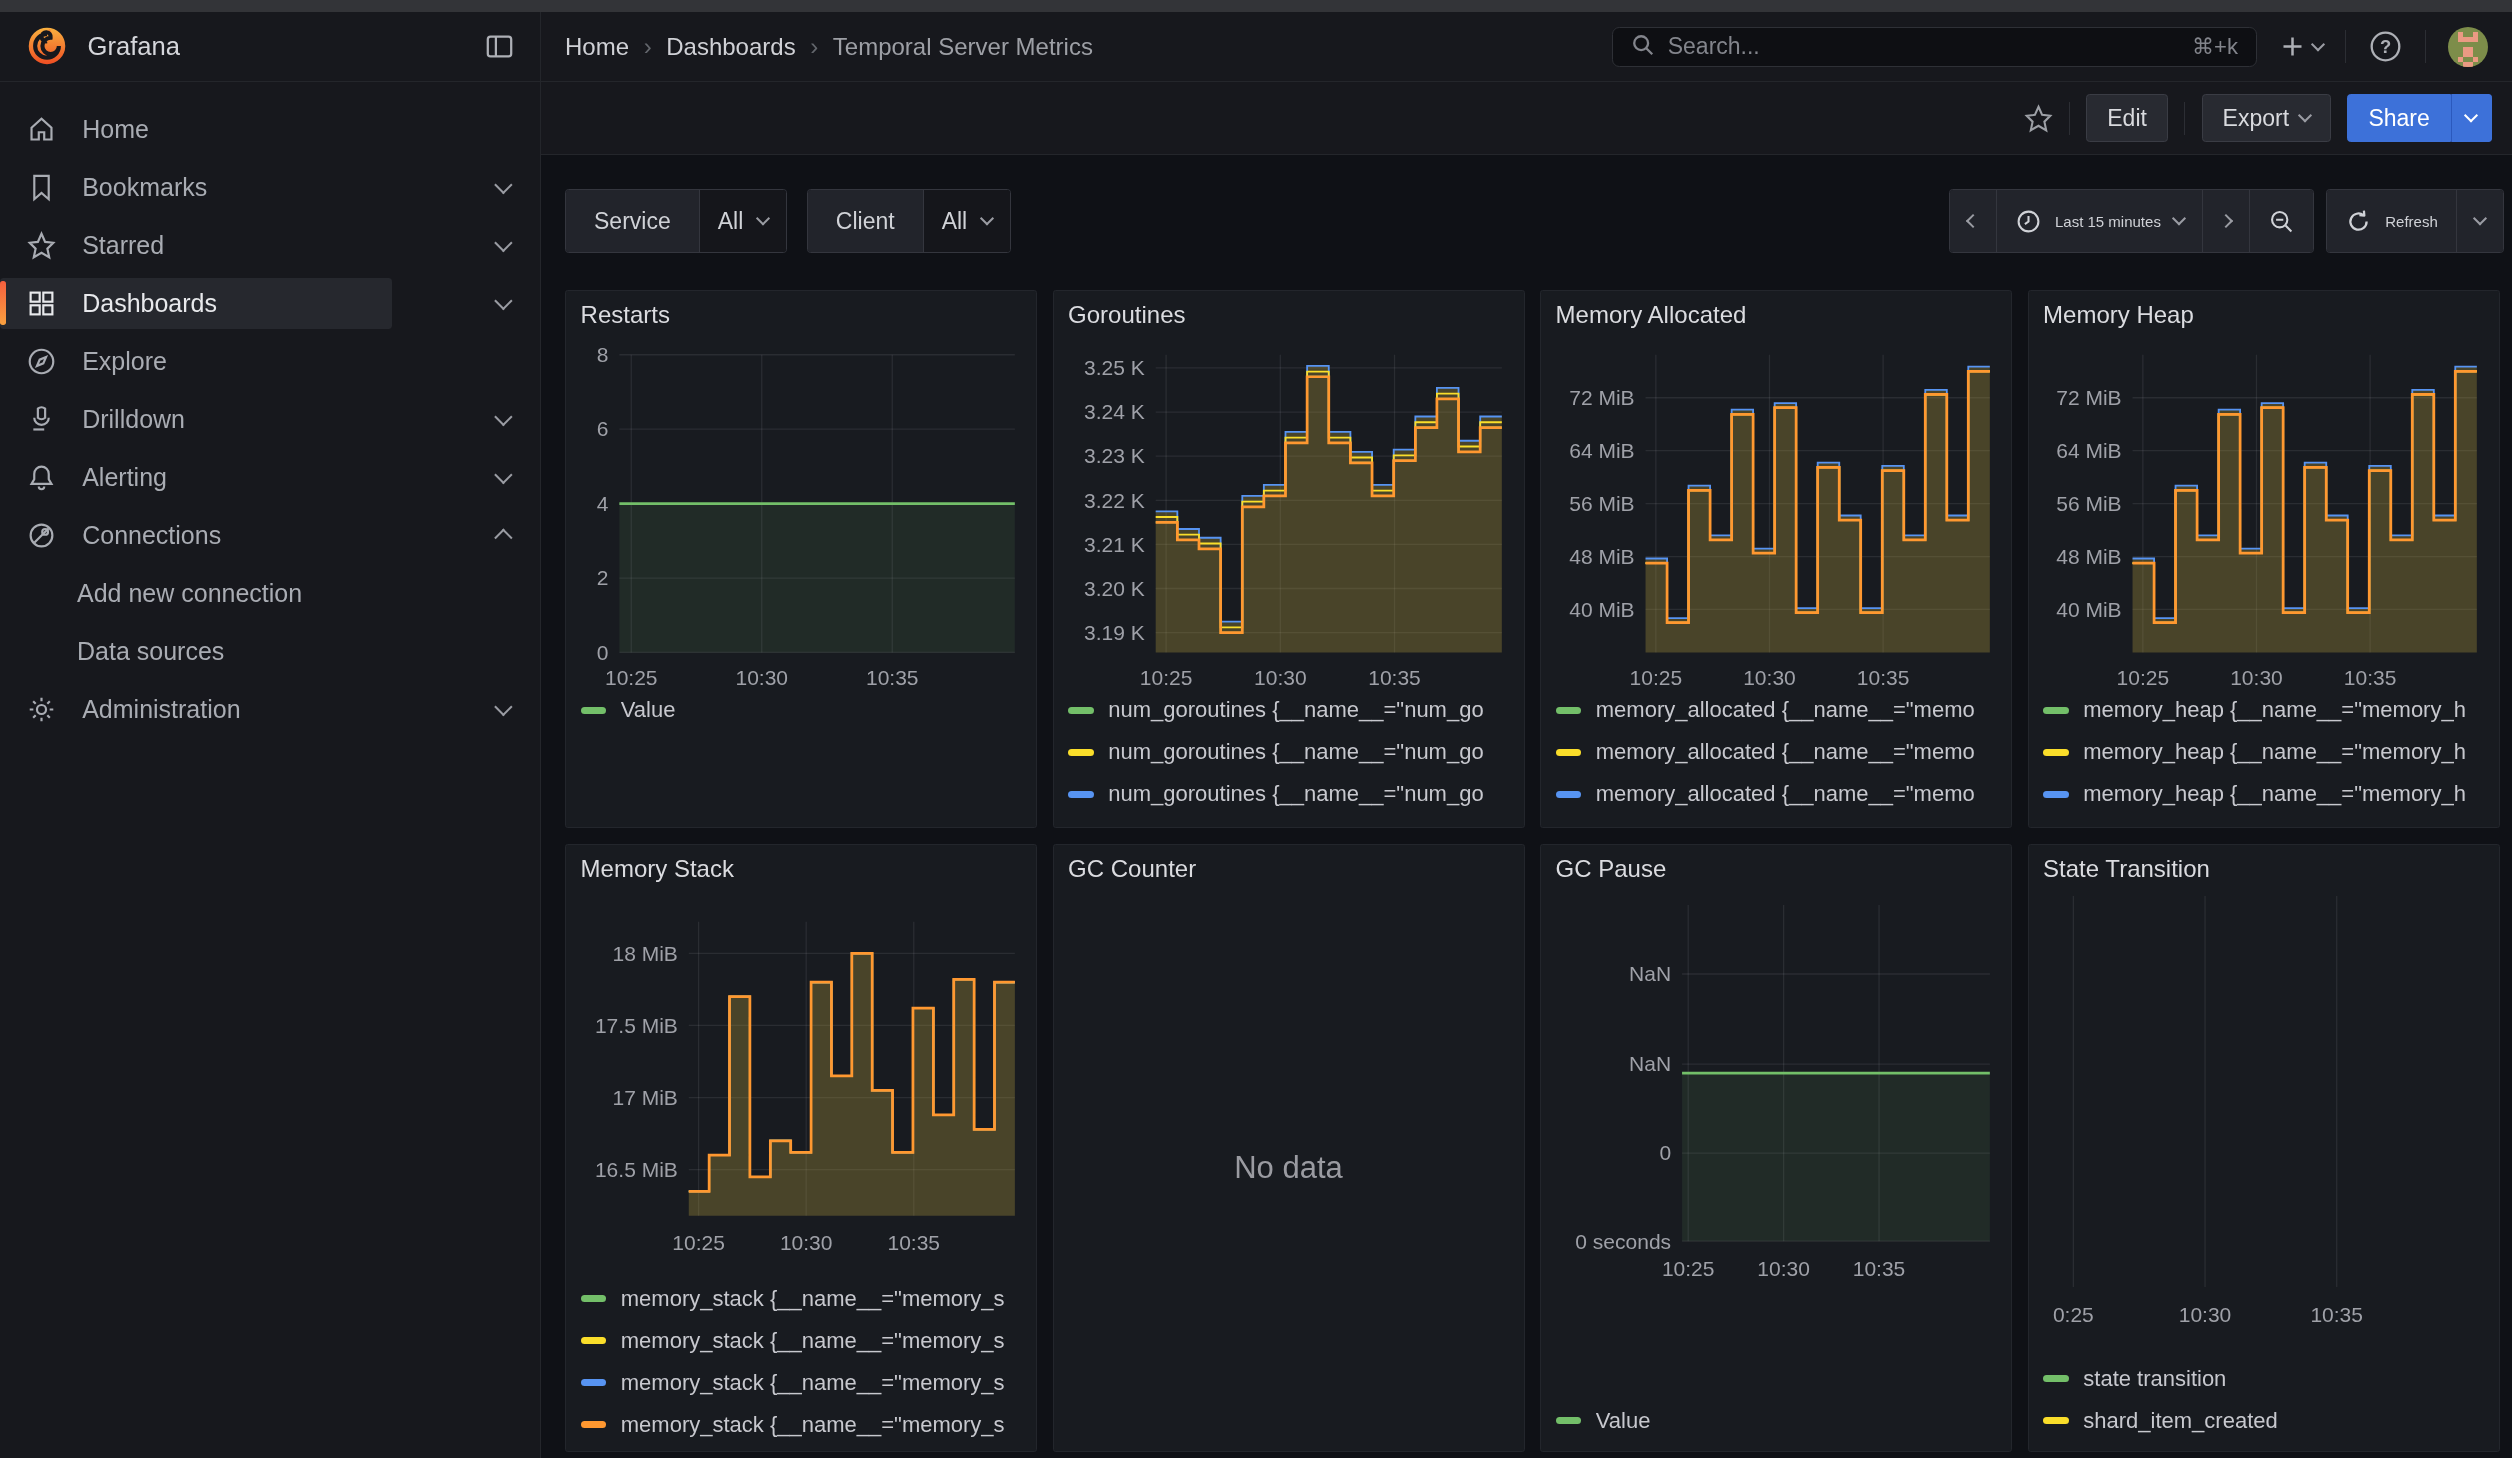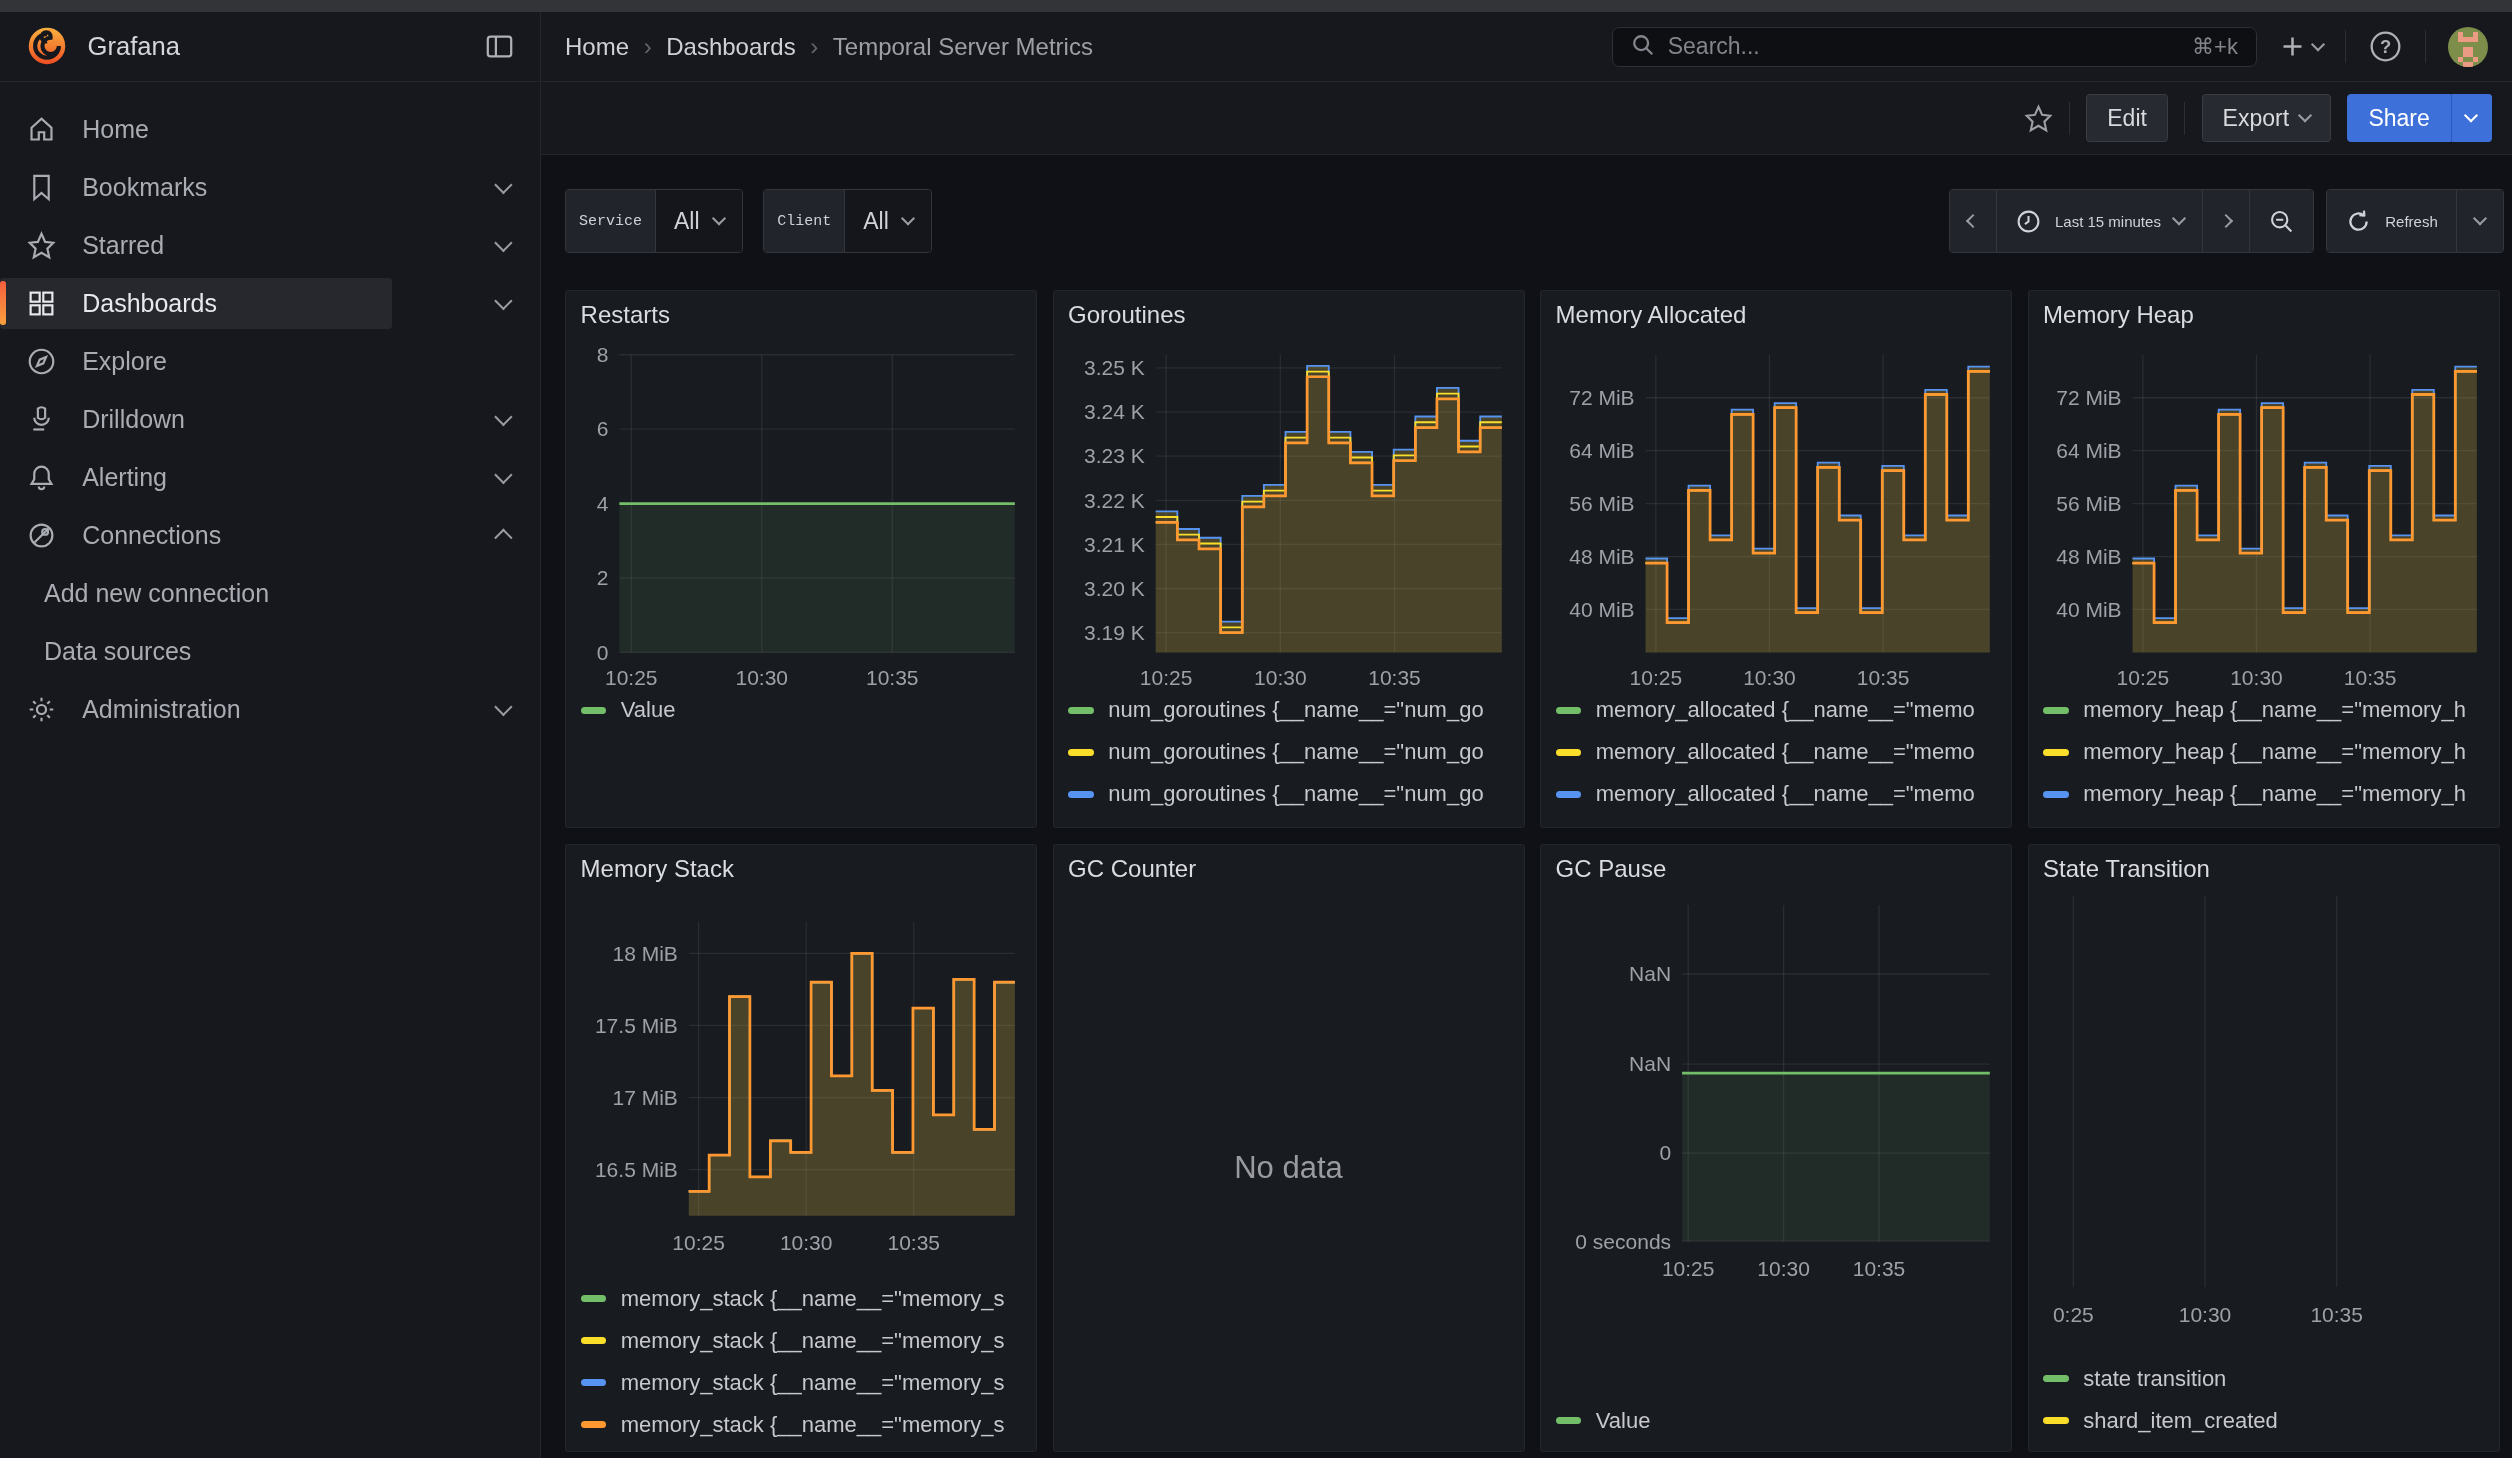--- a/index.html
+++ b/index.html
@@ -30,21 +30,21 @@
   .side-row { height:58px; display:flex; align-items:center; position:relative; }
   .side-main { flex:1; height:51px; margin:3.7px 0; display:flex; align-items:center; gap:25.6px;
                padding-left:25.6px; border-radius:3.7px; }
   .side-row .lbl { font-size:25px; color:#a9acb3; }
   .side-row.active .side-main { background:#26282e; margin-right:75px; }
   .side-row.active .lbl { color:#e8e9ec; font-weight:500; }
   .accent { position:absolute; left:0; top:7.3px; width:5.5px; height:44px; border-radius:2.7px;
             background:linear-gradient(180deg,#f55f3e,#f9a03f); }
   .side-ico { width:31px; height:31px; display:flex; align-items:center; justify-content:center; color:#a9acb3; }
   .chev-col { width:73px; display:flex; justify-content:center; }
-  .sub .side-main { padding-left:44px; }
+  .sub .side-main { padding-left:77px; }
   .chev { display:inline-block; width:12.8px; height:12.8px; border-right:2.7px solid #9a9ca3;
           border-bottom:2.7px solid #9a9ca3; }
   .chev.down { transform:rotate(45deg) translate(-1.8px,-1.8px); }
   .chev.up { transform:rotate(-135deg) translate(-1.8px,-1.8px); }
   .chev.left { transform:rotate(135deg); }
   .chev.right { transform:rotate(-45deg); }
   .chev.sm { width:10px; height:10px; border-width:2.3px; }
 
   .toolbar { background:#17181d; border-bottom:0.9px solid #24262b; display:flex; align-items:center;
              justify-content:flex-end; padding-right:20px; gap:16.4px; }
@@ -53,22 +53,22 @@
   .btn.primary { background:#3d71d9; border-color:#3d71d9; color:#ffffff; }
   .btn.primary .chev { border-color:#fff; }
   .split { display:flex; }
   .split .btn:first-child { border-radius:3.7px 0 0 3.7px; }
   .split .btn:last-child { border-radius:0 3.7px 3.7px 0; padding:0 14.6px; border-left:0.9px solid #2b59bd; }
 
   .canvas { background:#0f1116; padding:34px 8.2px 0 24px; overflow:hidden; }
   .controls { display:flex; align-items:flex-start; justify-content:space-between; margin-bottom:37px; }
   .filters { display:flex; gap:20px; }
   .filter { display:flex; height:64px; border:0.9px solid #34363e; border-radius:3.7px; overflow:hidden; }
-  .filter .flabel { background:#22242b; display:flex; align-items:center; padding:0 13px;
-                    font-size:15px; color:#d0d2d7; border-right:0.9px solid #34363e;font-family:Liberation Mono, monospace; }
+  .filter .flabel { background:#22242b; display:flex; align-items:center; padding:0 28px;
+                    font-size:23px; color:#d0d2d7; border-right:0.9px solid #34363e; }
   .filter .fvalue { background:#15161b; display:flex; align-items:center; gap:14.6px; padding:0 18px;
                     font-size:23px; color:#d0d2d7; font-weight:500; }
   .timebar { display:flex; gap:12.8px; }
   .seg-group { display:flex; border:0.9px solid #34363e; border-radius:3.7px; overflow:hidden; }
   .seg { background:#22242b; height:62px; display:flex; align-items:center; gap:12.8px; padding:0 18px;
          font-size:15px; color:#d0d2d7; font-weight:500; border-right:0.9px solid #34363e; }
   .seg:last-child { border-right:none; }
 
   .grid { display:grid; grid-template-columns:repeat(4,472px); grid-template-rows:538px 608px; gap:15.5px; }
   .panel { background:#181b20; border:0.9px solid #23262c; border-radius:2.7px; padding:7.3px 14.6px 0 14.6px;

